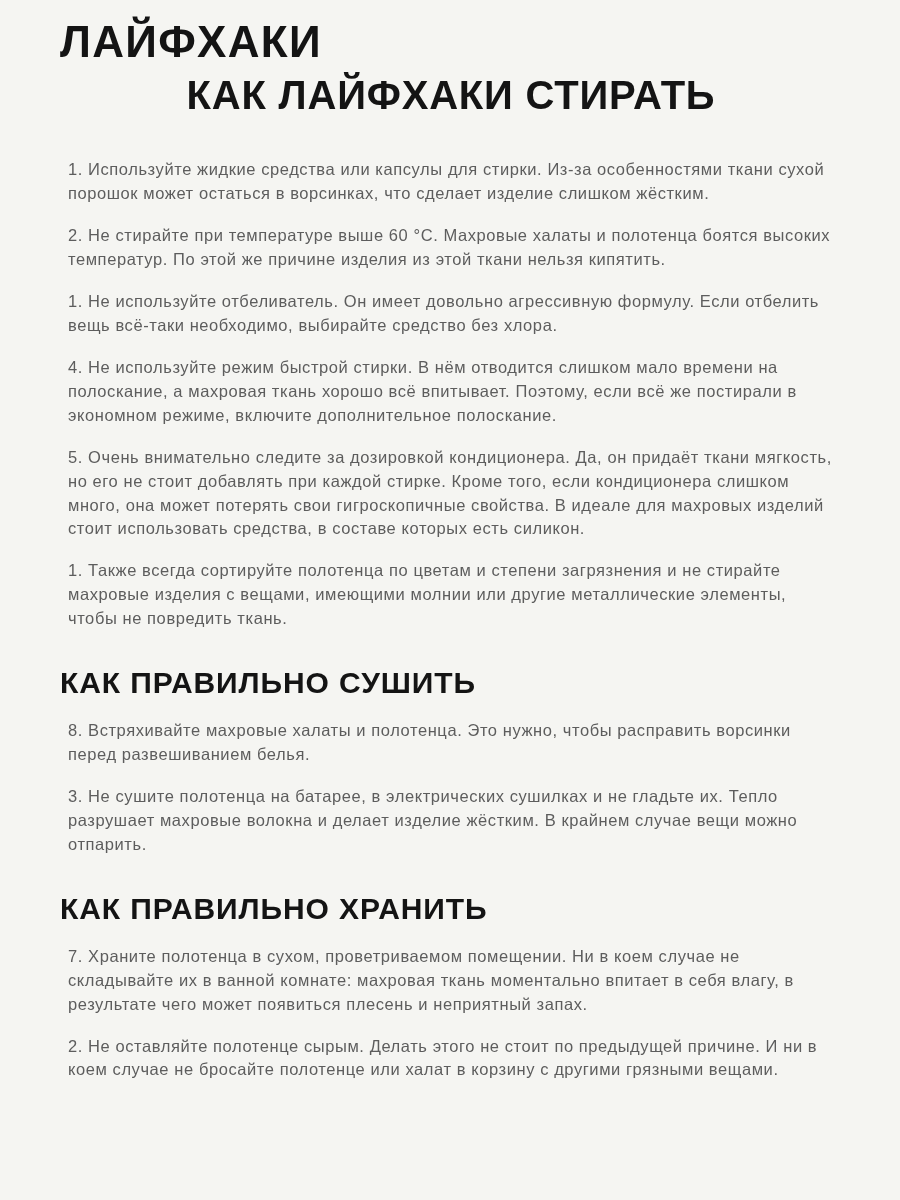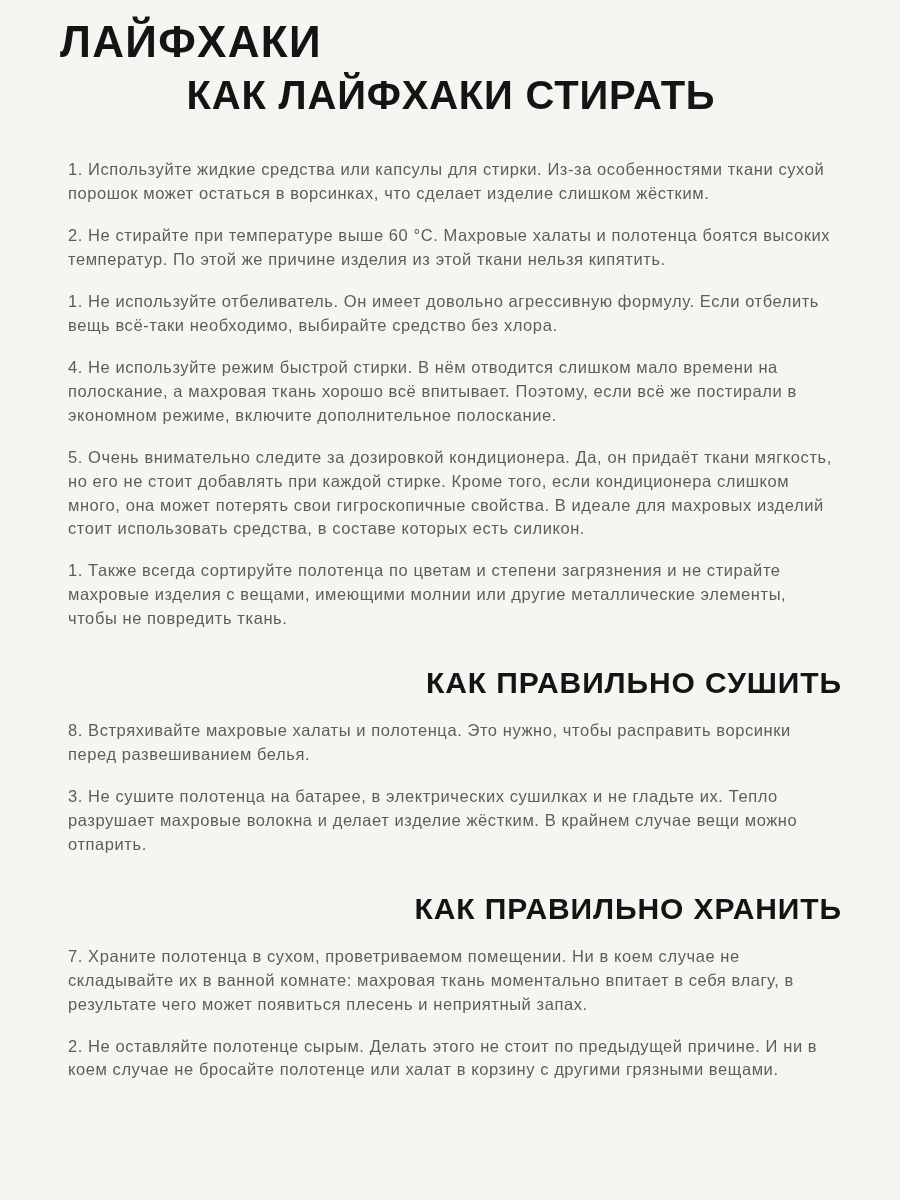--- a/index.html
+++ b/index.html
@@ -29,21 +29,21 @@
   .doc-subtitle {
     text-align: center;
     font-size: 40px;
     font-weight: 700;
     letter-spacing: 0.02em;
     color: #141414;
     margin: 0 0 40px 0;
     line-height: 1.15;
   }
   .section-heading {
-    text-align: right;
+    text-align: left;
     font-size: 30px;
     font-weight: 700;
     letter-spacing: 0.03em;
     color: #141414;
     margin: 34px 0 18px 0;
     line-height: 1.2;
   }
   .item {
     font-size: 16.5px;
     line-height: 1.45;

